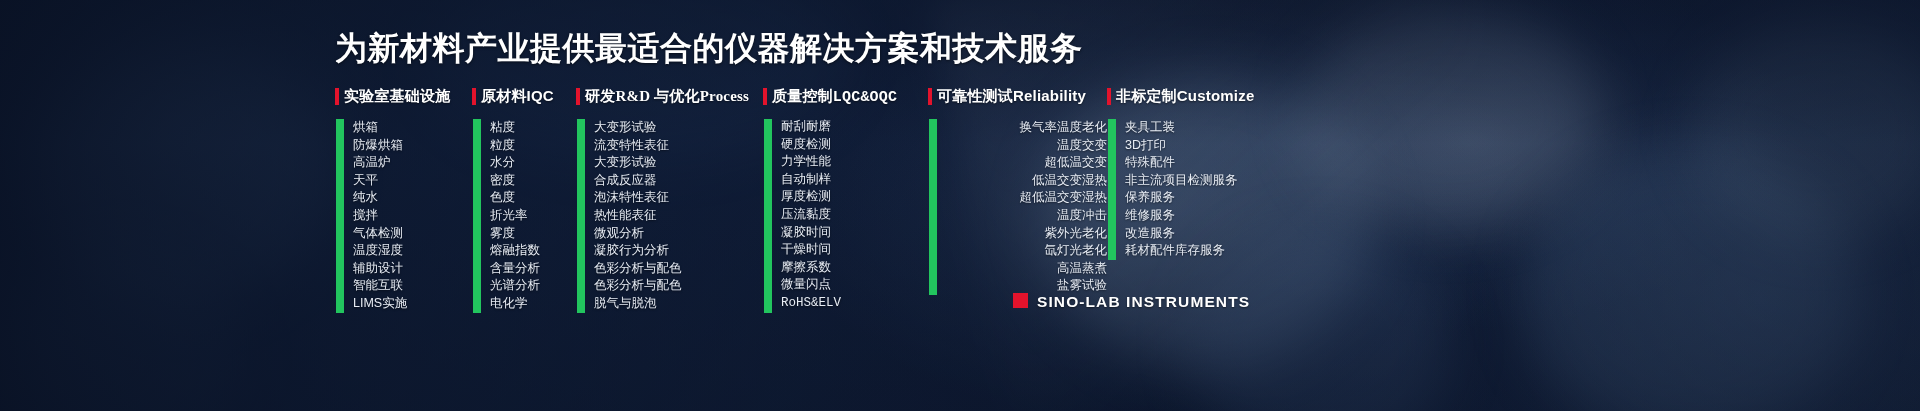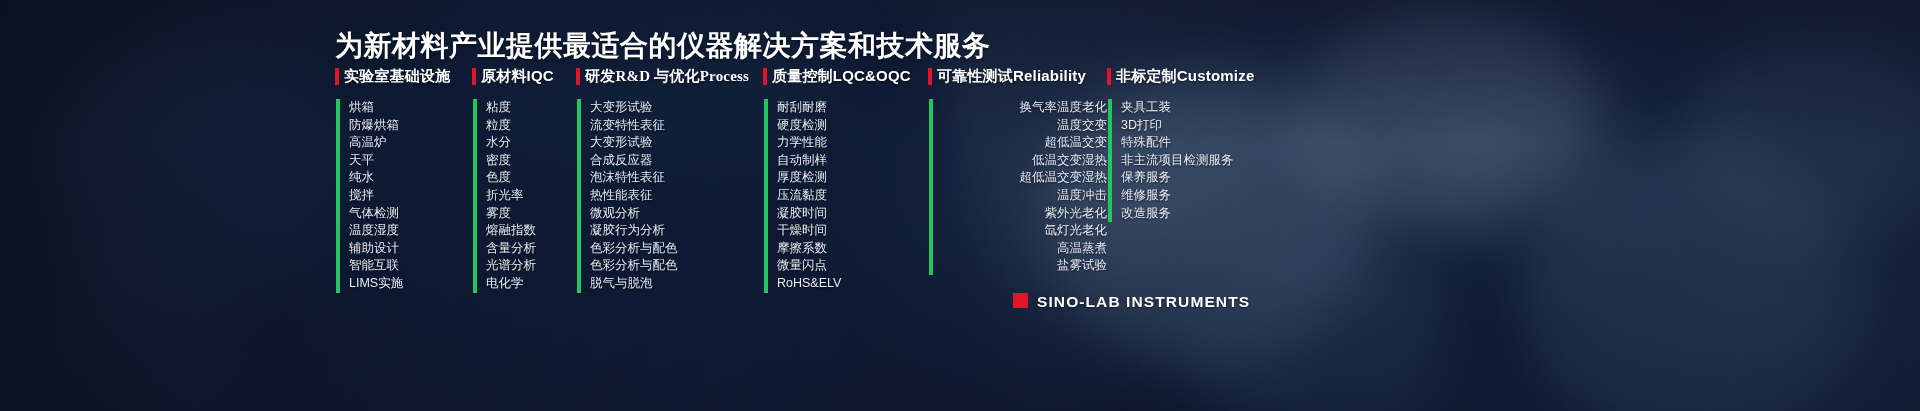--- a/index.html
+++ b/index.html
@@ -42,36 +42,36 @@
     background:
       linear-gradient(90deg, rgba(8,16,34,0.88) 0%, rgba(10,20,40,0.70) 18%, rgba(12,24,46,0.46) 40%, rgba(12,24,46,0.30) 60%, rgba(10,20,40,0.22) 78%, rgba(10,18,36,0.42) 100%),
       linear-gradient(180deg, rgba(10,18,36,0.45) 0%, rgba(10,18,36,0.05) 35%, rgba(8,16,32,0.35) 100%);
   }
 
   
   .content { position:absolute; inset:0; }
 
   .title {
     position:absolute; left:335px; top:27px;
-    font-size:28px; font-weight:bold; color:#ffffff;
+    font-size:32px; font-weight:bold; color:#ffffff;
     letter-spacing:0.5px;
     text-shadow:0 1px 3px rgba(0,0,0,0.55);
     white-space:nowrap;
   }
 
   .columns {
     position:absolute; left:335px; top:66px;
     display:flex;
     align-items:flex-start;
   }
-  .col { position:relative; }
+  .col { position:relative;margin-top:20px; }
   .col-w0 { width:137px; }
   .col-w1 { width:104px; }
   .col-w2 { width:187px;font-family:Liberation Serif, serif; }
-  .col-w3 { width:165px; }
+  .col-w3 { width:165px;font-family:Liberation Mono, monospace; }
   .col-w4 { width:179px;text-align:right; }
   .col-w5 { width:220px; }
 
   .col-head {
     display:flex; align-items:center;
     height:20px;
     margin-bottom:13px;
     white-space:nowrap;
   }
   .head-bar {
@@ -80,21 +80,21 @@
   }
   .head-text {
     font-size:15px; font-weight:bold; color:#ffffff;
     letter-spacing:0.2px;
     text-shadow:0 1px 2px rgba(0,0,0,0.5);
   }
 
   .col-list {
     position:relative;
     padding-left:9px;
-    border-left:4px solid #22c55e;
+    border-left:8px solid #22c55e;
     margin-left:1px;
   }
   .col-list li {
     list-style:none;
     font-size:12.5px;
     line-height:17.6px;
     color:#e8edf5;
     white-space:nowrap;
     text-shadow:0 1px 2px rgba(0,0,0,0.55);
   }
@@ -240,20 +240,21 @@
         <span class="head-text">非标定制Customize</span>
       </div>
       <ul class="col-list">
         <li>夹具工装</li>
         <li>3D打印</li>
         <li>特殊配件</li>
         <li>非主流项目检测服务</li>
         <li>保养服务</li>
         <li>维修服务</li>
         <li>改造服务</li>
+        <li>耗材配件库存服务</li>
       </ul>
     </div>
 
   </div>
 
   <div class="logo">
     <span class="logo-mark"></span>
     <span class="logo-text">SINO-LAB INSTRUMENTS</span>
   </div>
 

